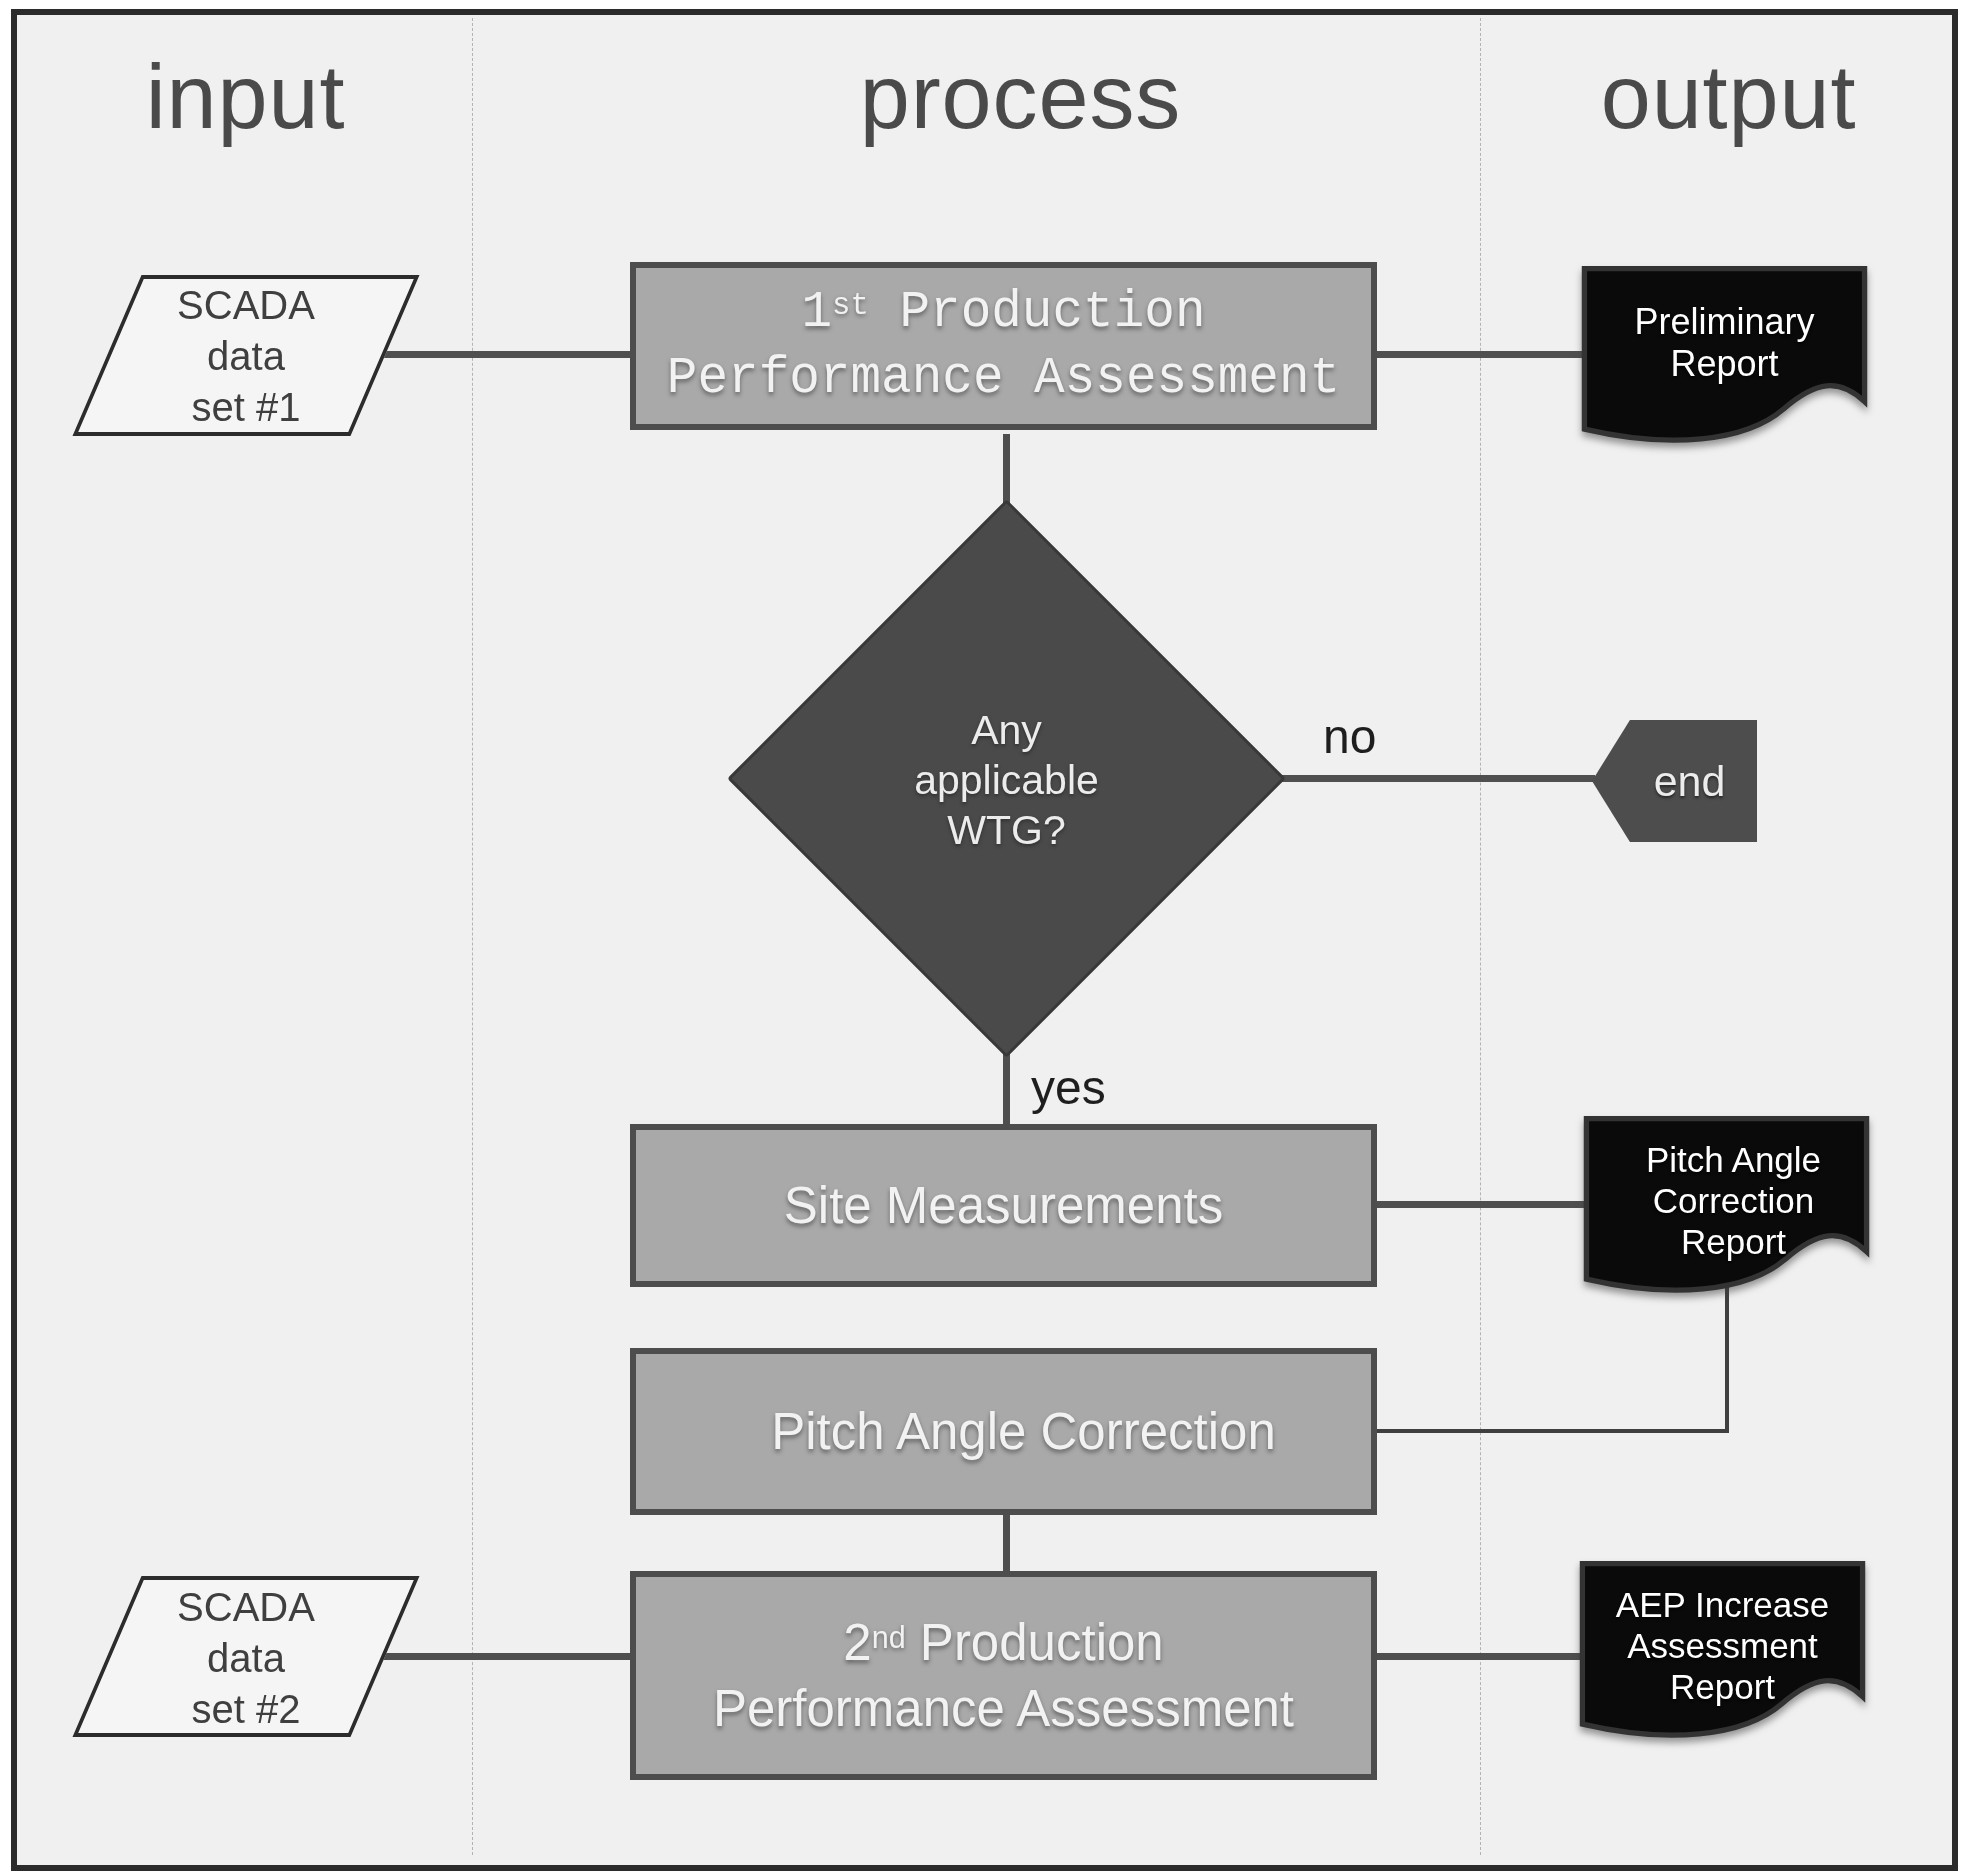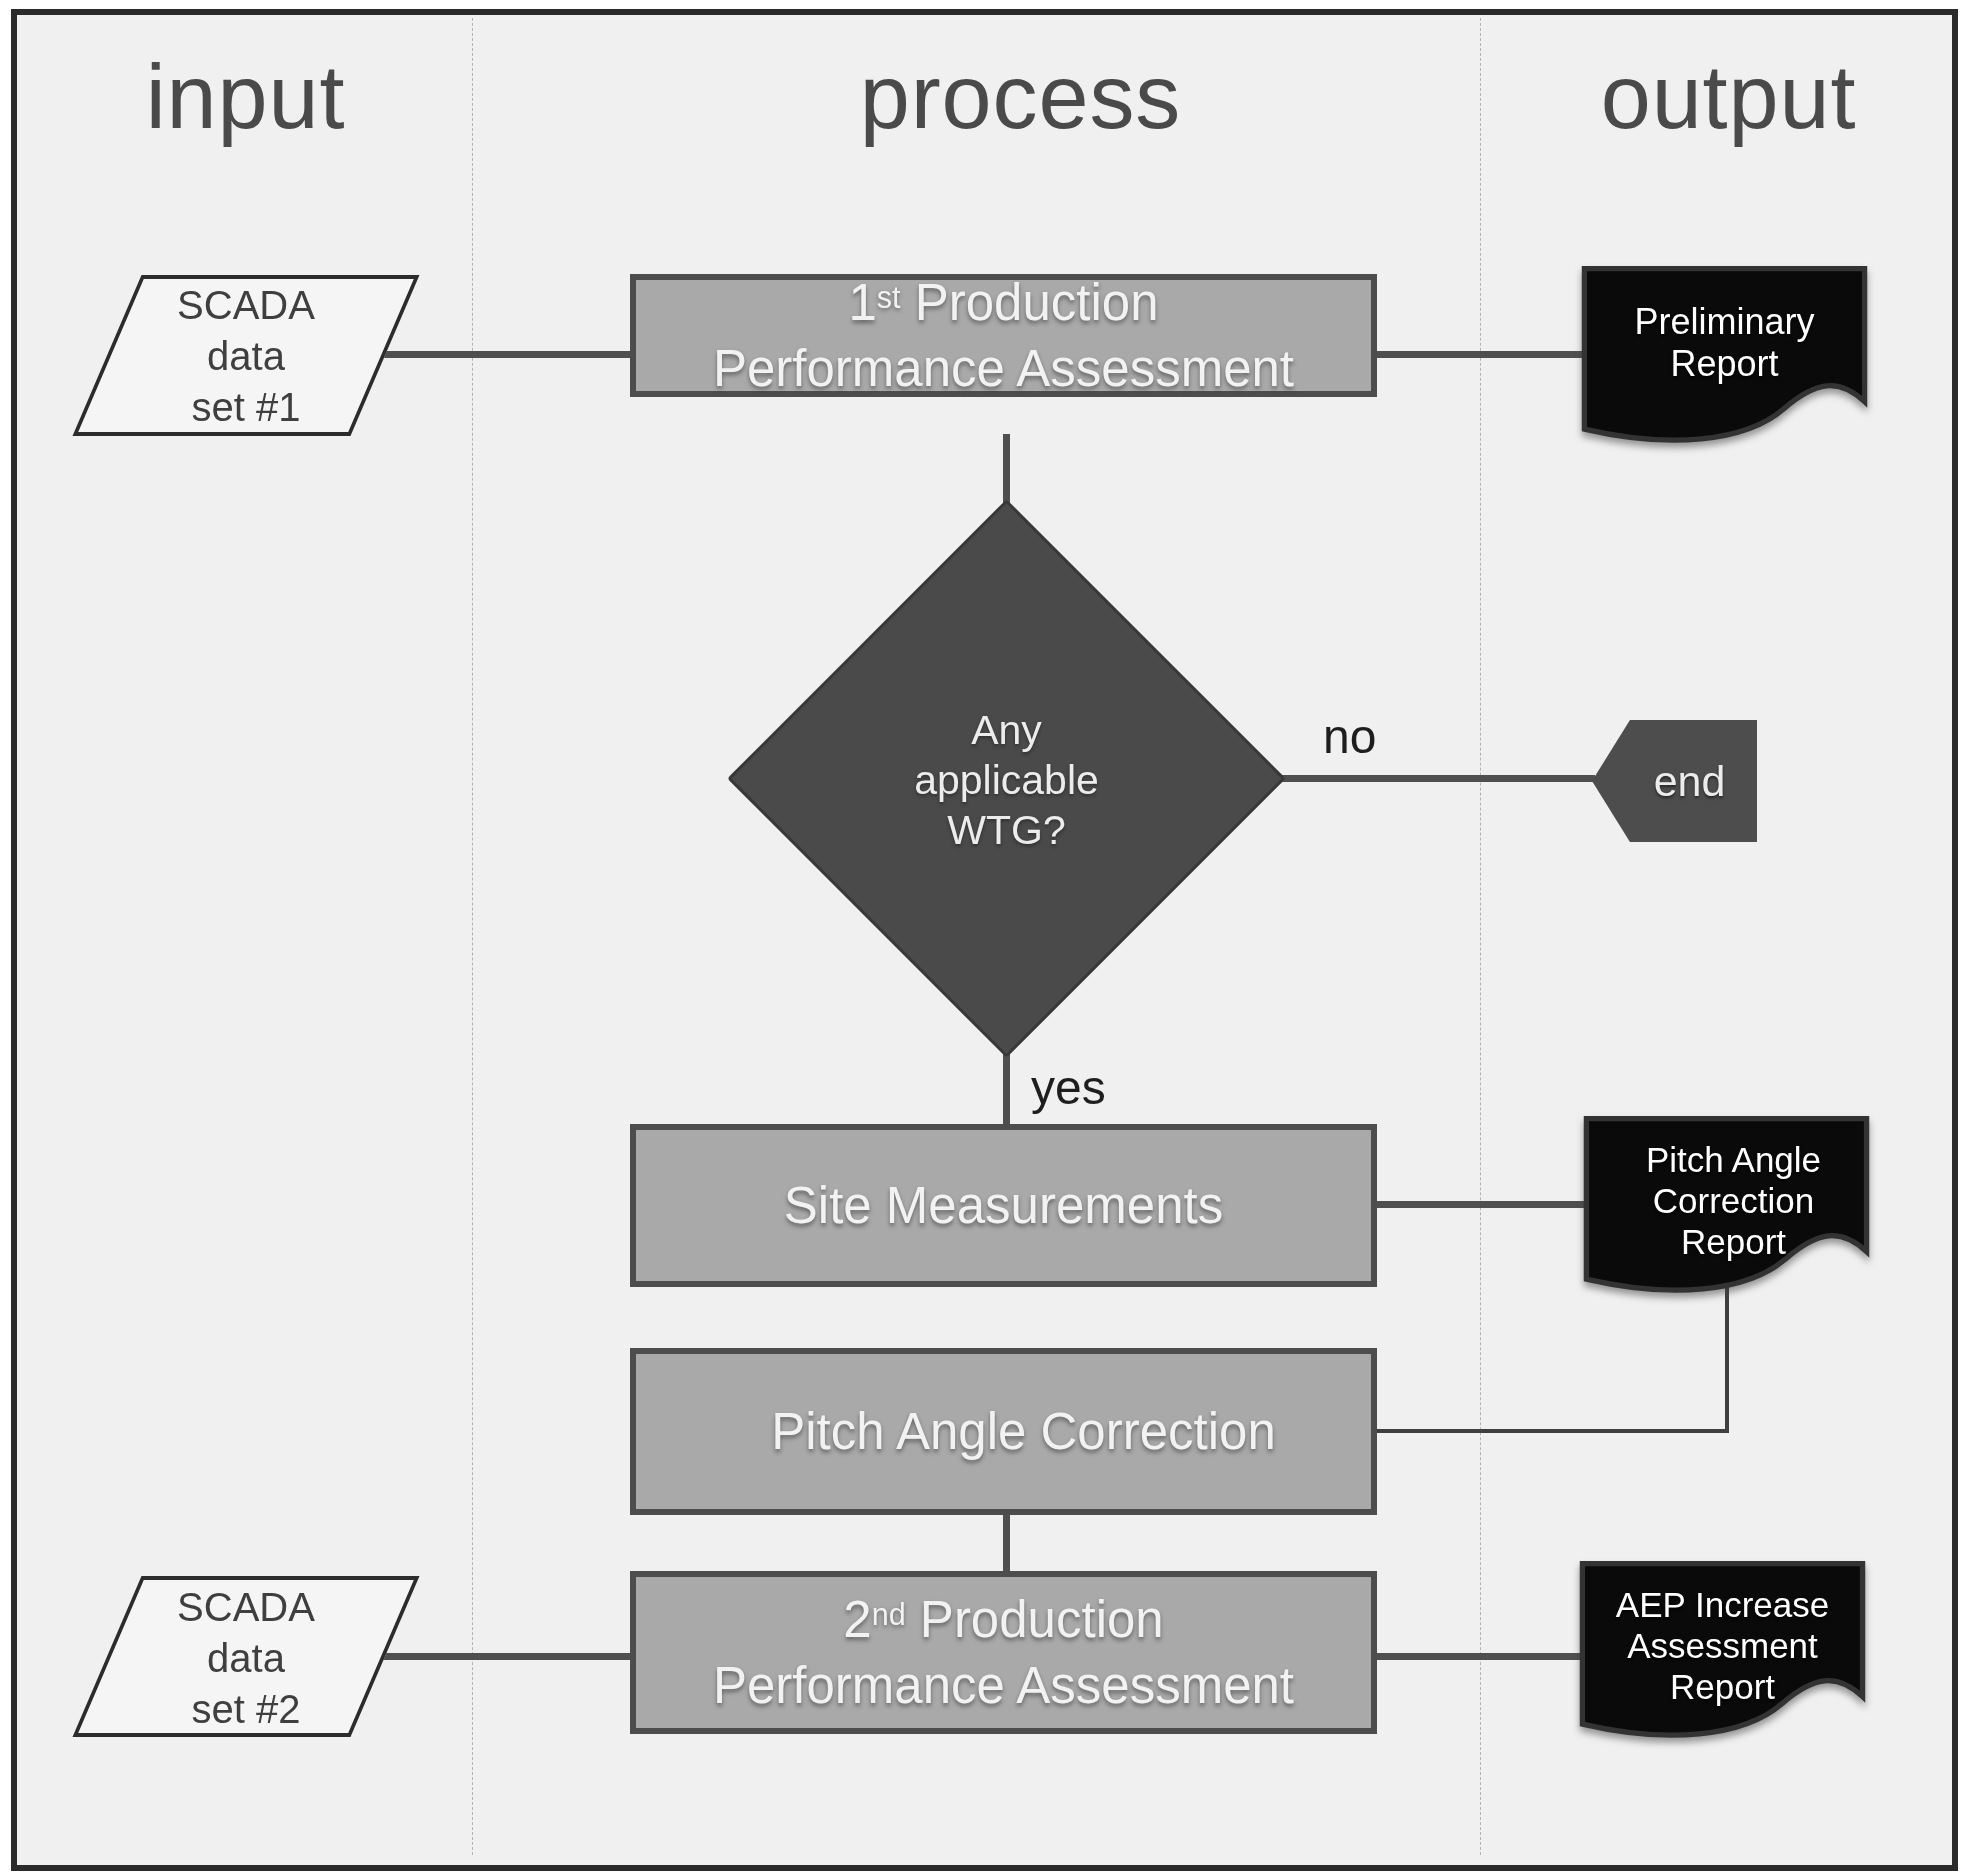--- a/index.html
+++ b/index.html
@@ -166,34 +166,34 @@
     <div>set #1</div>
   </div>
 
   <div class="para" style="top:1576px;"></div>
   <div class="para-text" style="top:1582px;">
     <div>SCADA</div>
     <div>data</div>
     <div>set #2</div>
   </div>
 
-  <div class="pbox" style="top:274px; height:123px;">
+  <div class="pbox" style="top:262px; height:168px;font-family:Liberation Mono, monospace;">
     <div><span>1</span><sup>st</sup><span> Production</span></div>
     <div>Performance Assessment</div>
   </div>
 
   <div class="pbox" style="top:1124px; height:163px;">
     <div>Site Measurements</div>
   </div>
 
   <div class="pbox" style="top:1348px; height:167px;padding-left:40px;">
     <div>Pitch Angle Correction</div>
   </div>
 
-  <div class="pbox" style="top:1571px; height:163px;">
+  <div class="pbox" style="top:1571px; height:209px;">
     <div><span>2</span><sup>nd</sup><span> Production</span></div>
     <div>Performance Assessment</div>
   </div>
 
   <div class="diamond"></div>
   <div class="diamond-text">
     <div>Any</div>
     <div>applicable</div>
     <div>WTG?</div>
   </div>

